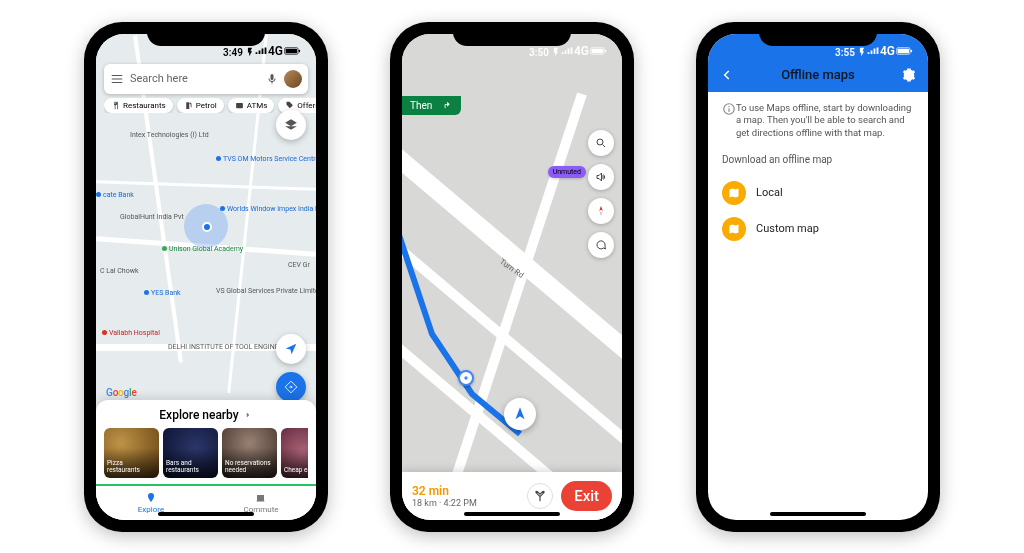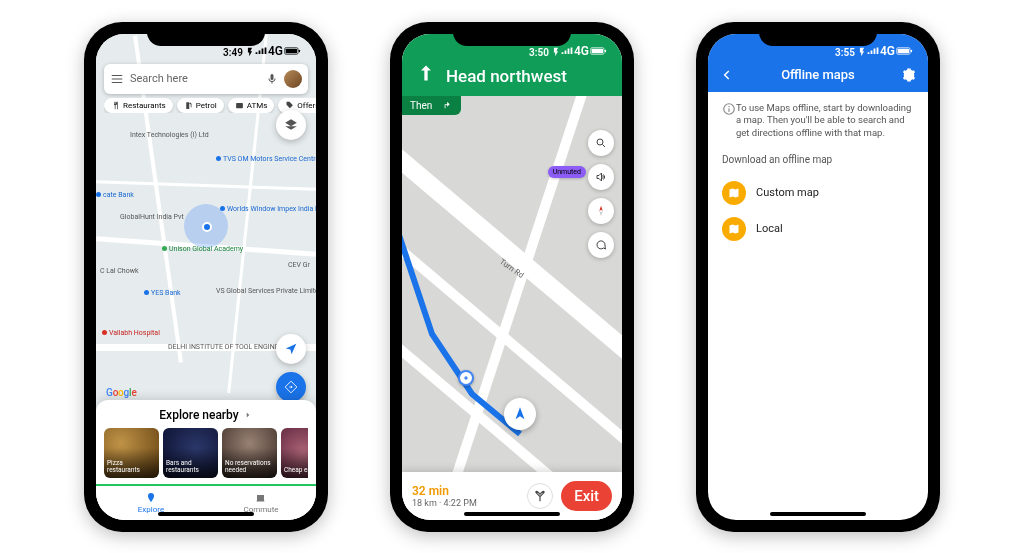--- a/index.html
+++ b/index.html
@@ -67,21 +67,21 @@
 .p2 .dest-pin { position:absolute; left:56px; bottom:134px; width:16px; height:16px; border-radius:50%; background:#fff; border:2px solid #4285f4; box-shadow:0 1px 3px rgba(0,0,0,0.3); display:flex; align-items:center; justify-content:center;}
 .p2 .footer { position:absolute; left:0; right:0; bottom:0; height:48px; background:#fff; box-shadow:0 -2px 8px rgba(0,0,0,0.15); display:flex; align-items:center; padding:0 10px; gap:8px; }
 .p2 .footer .info .time { color:#f29900; font-weight:600; font-size:12px; }
 .p2 .footer .info .sub  { color:#666; font-size:9px; }
 .p2 .footer .spacer{flex:1;}
 .p2 .footer .route { width:26px; height:26px; border-radius:50%; background:#fff; border:1px solid #ddd; display:flex; align-items:center; justify-content:center; }
 .p2 .footer .exit { background:#ea4335; color:#fff; font-size:15px; font-weight:500; padding:6px 13px; border-radius:16px; }
 
 
 .p3 .screen { background:#fff; }
-.p3 .hdr { position:absolute; top:0; left:0; right:0; height:58px; background:#1a73e8; display:flex; align-items:flex-end; justify-content:space-between; padding:0 12px 10px; color:#ffffff; }
+.p3 .hdr { position:absolute; top:0; left:0; right:0; height:58px; background:#1a73e8; display:flex; align-items:flex-end; justify-content:space-between; padding:0 12px 10px; color:#0f172a; }
 .p3 .hdr .title { position:absolute; left:0; right:0; text-align:center; font-size:13px; font-weight:500; bottom:10px; }
 .p3 .content { position:absolute; top:58px; left:0; right:0; bottom:0; padding:10px 14px; }
 .p3 .info-row { display:flex; gap:0; font-size:9.5px; color:#555; line-height:1.35; margin-bottom:14px; }
 .p3 .info-row .i { flex:0 0 14px; color:#888; }
 .p3 .section-title { font-size:10px; color:#555; margin-bottom:10px; }
 .p3 .opt { display:flex; align-items:center; gap:10px; padding:6px 0; }
 .p3 .opt .badge { width:24px; height:24px; border-radius:50%; background:#f9ab00; display:flex; align-items:center; justify-content:center; }
 .p3 .opt .label { font-size:11px; color:#222; }
 </style>
 </head>
@@ -248,26 +248,20 @@
             <circle cx="12" cy="12" r="5"></circle>
           </svg>
         </div>
       <div class="nav-arrow">
           <svg width="18" height="18" viewBox="0 0 24 24" fill="#1a73e8">
             <path d="M12 3l6 16-6-4-6 4z"></path>
           </svg>
         </div>
     </div>
 
-    <div class="navhdr">
-      <svg width="20" height="26" viewBox="0 0 24 24" fill="#fff">
-          <path d="M12 3l6 6h-4v12h-4V9H6z"></path>
-        </svg>
-      <div class="txt">Head northwest</div>
-    </div>
     <div class="then">
         <span>Then</span>
         <svg width="10" height="10" viewBox="0 0 24 24" fill="#fff">
           <path d="M14 4l-6 6 6 6V12h4v8h2V10h-6z" transform="scale(-1,1) translate(-24,0)"></path>
         </svg>
       </div>
 
     <div class="status light">
       <div class="left">
           <span>3:50</span>
@@ -375,27 +369,27 @@
           </svg>
         <div>To use Maps offline, start by downloading a map. Then you'll be able to search and get directions offline with that map.</div>
       </div>
       <div class="section-title">Download an offline map</div>
       <div class="opt">
         <div class="badge">
             <svg width="12" height="12" viewBox="0 0 24 24" fill="#fff">
               <path d="M9 3L3 5v16l6-2 6 2 6-2V3l-6 2-6-2zm0 2v13m6-13v13"></path>
             </svg>
           </div>
-        <div class="label">Custom map</div>
+        <div class="label">Local</div>
       </div>
       <div class="opt">
         <div class="badge">
             <svg width="12" height="12" viewBox="0 0 24 24" fill="#fff">
               <path d="M9 3L3 5v16l6-2 6 2 6-2V3l-6 2-6-2zm0 2v13m6-13v13"></path>
             </svg>
           </div>
-        <div class="label">Local</div>
+        <div class="label">Custom map</div>
       </div>
     </div>
 
     <div class="home-ind"></div>
   </div>
 </div>
 
 </body></html>

